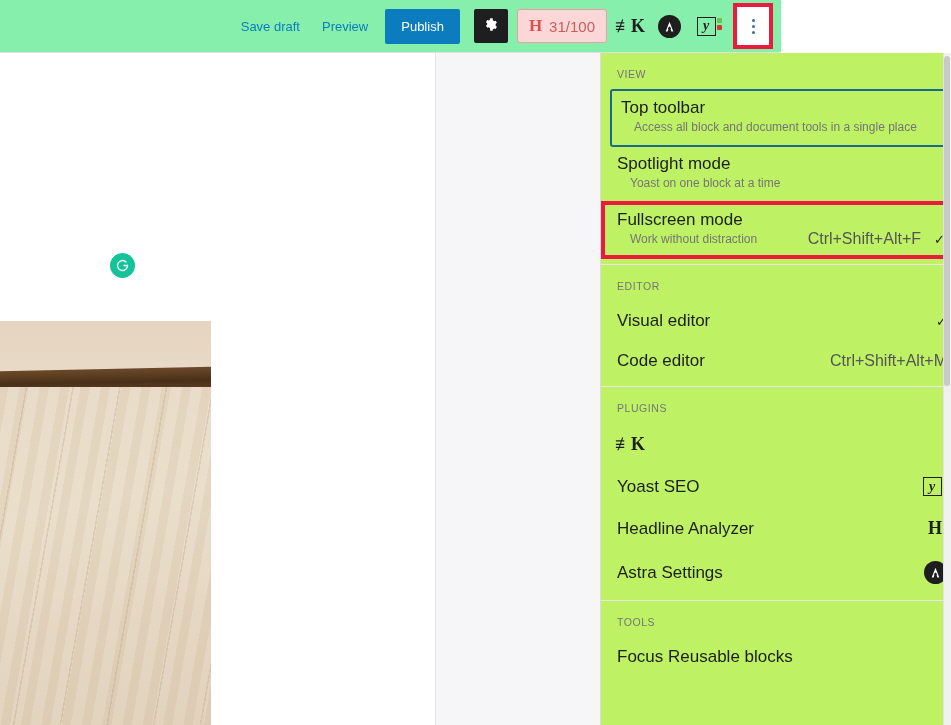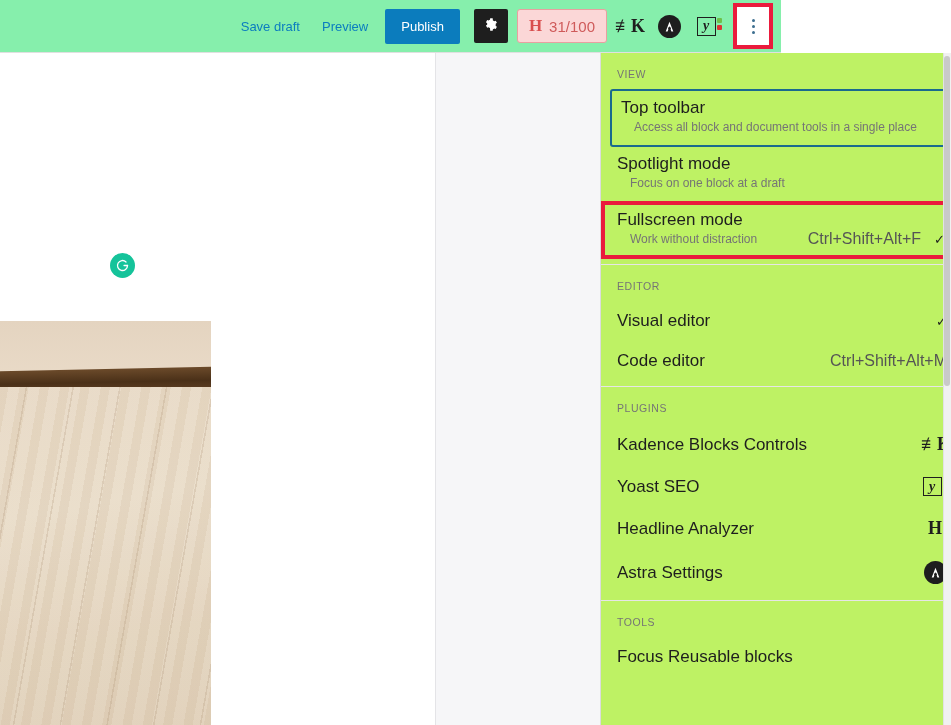--- a/index.html
+++ b/index.html
@@ -284,21 +284,21 @@
     <div class="mi focused">
       <div class="mi-text">
         <div class="mi-title">Top toolbar</div>
         <div class="mi-desc">Access all block and document tools in a single place</div>
       </div>
     </div>
 
     <div class="mi">
       <div class="mi-text">
         <div class="mi-title">Spotlight mode</div>
-        <div class="mi-desc">Focus on one block at a draft</div>
+        <div class="mi-desc">Yoast on one block at a time</div>
       </div>
     </div>
 
     <div class="mi redbox">
       <div class="mi-text">
         <div class="mi-title">Fullscreen mode</div>
         <div class="mi-desc">Work without distraction</div>
       </div>
       <div class="mi-right">
         <span class="mi-short">Ctrl+Shift+Alt+F</span>
@@ -326,23 +326,20 @@
       <div class="mi-right">
         <span class="mi-short">Ctrl+Shift+Alt+M</span>
       </div>
     </div>
 
     <div class="divider"></div>
 
     <div class="sec-label">PLUGINS</div>
 
     <div class="mi simple">
-      <div class="mi-text">
-        <div class="mi-title">Kadence Blocks Controls</div>
-      </div>
       <div class="mi-right">
         <span class="plug-icon">
           <span class="kadence">≢K</span>
         </span>
       </div>
     </div>
 
     <div class="mi simple">
       <div class="mi-text">
         <div class="mi-title">Yoast SEO</div>

